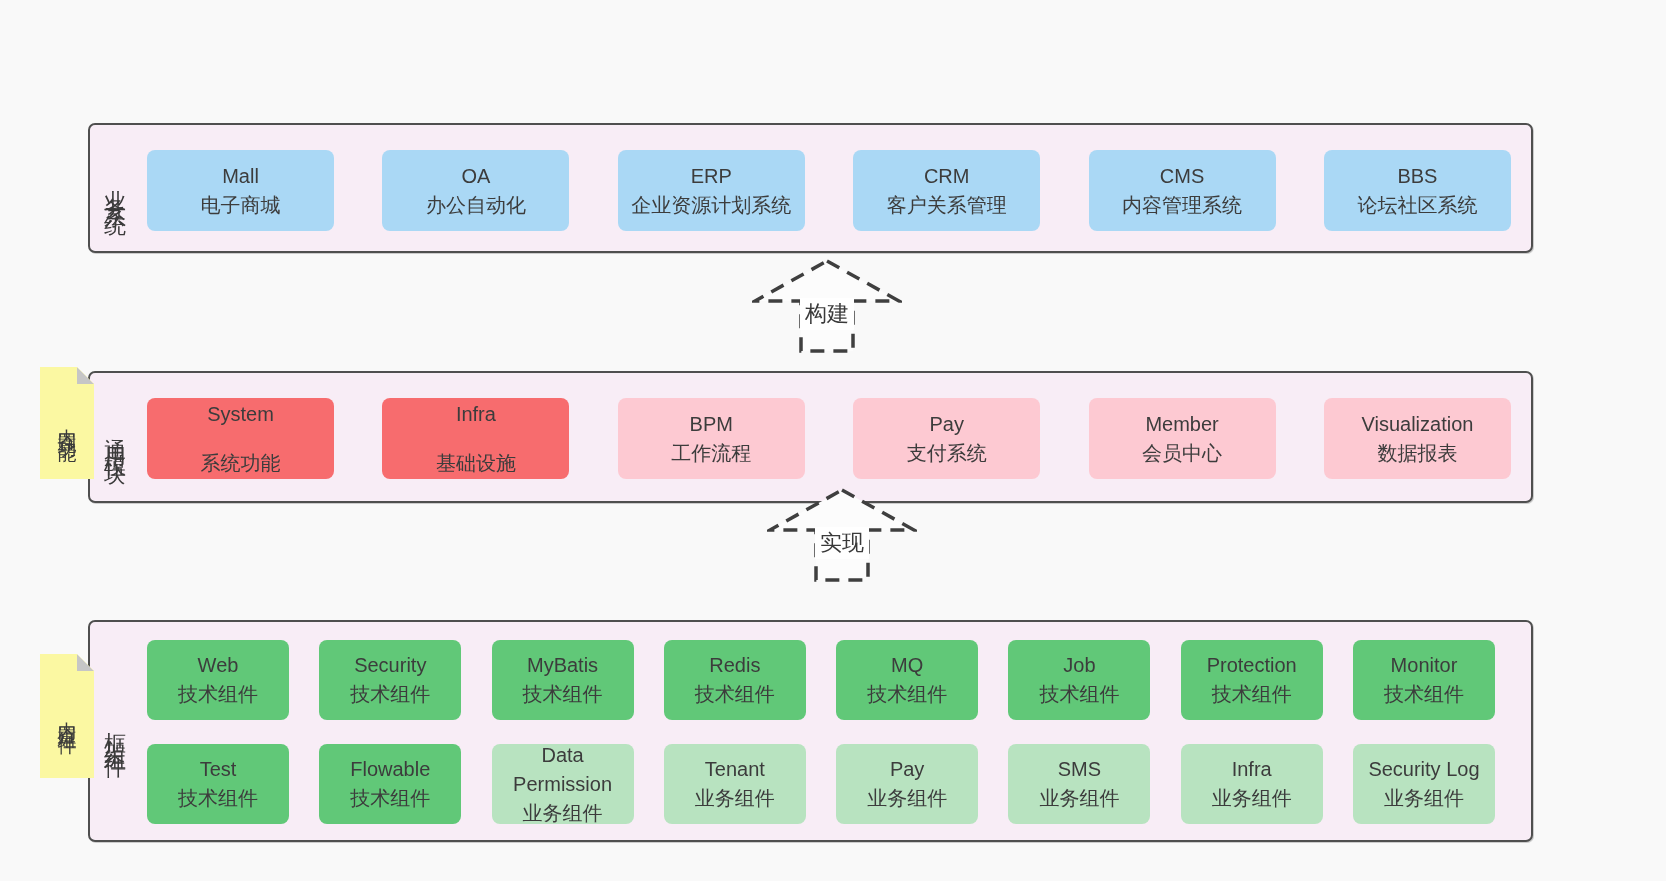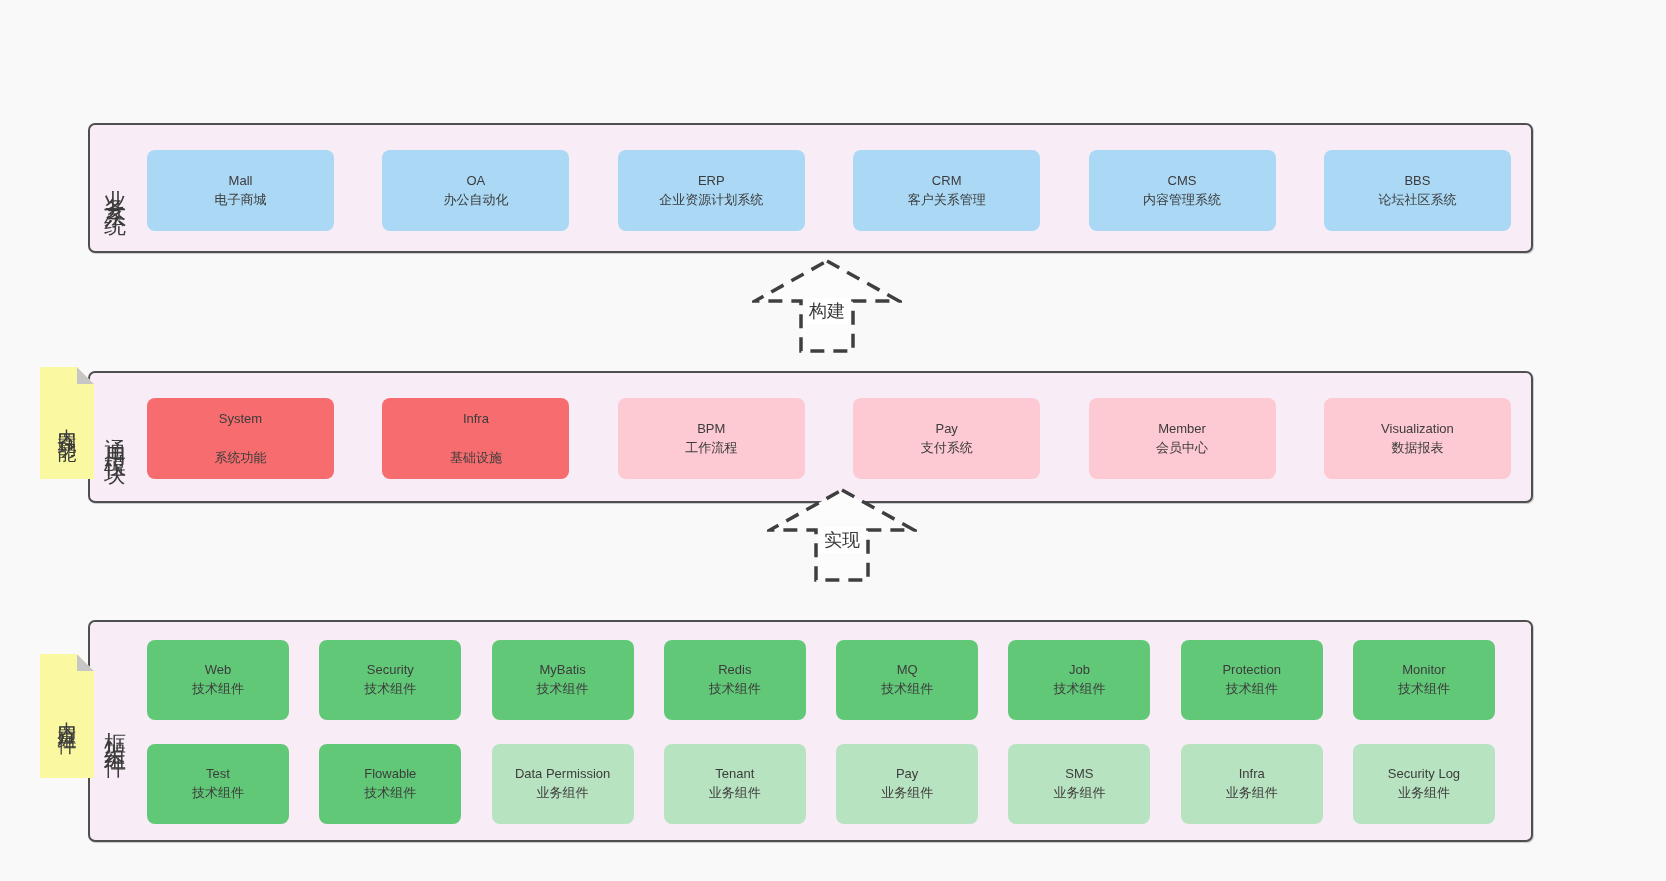--- a/index.html
+++ b/index.html
@@ -44,21 +44,21 @@
   .layer-components .boxes{right:36px;}
   .row-1{top:18px;}
   .row-2{top:122px;}
 
   
   .box{
     border-radius:8px;
     display:flex;flex-direction:column;
     justify-content:center;align-items:center;
     text-align:center;
-    font-size:13px;line-height:1.45;
+    font-size:20px;line-height:1.45;
     color:#3c3c3c;
     box-sizing:border-box;
     padding:2px 8px;
   }
   .layer-business .box,.layer-modules .box{width:187px;height:81px;}
   .layer-components .box{width:142px;height:80px;}
   .v-blue      {background:var(--box-blue,#aad8f5);}
   .v-red       {background:var(--box-red,#f76c6e);gap:20px;}
   .v-pink      {background:var(--box-pink,#fdc9d2);}
   .v-green     {background:var(--box-green,#61c878);}
@@ -67,21 +67,21 @@
   
   .arrow{position:absolute;width:150px;height:96px;}
   .arrow-build    {left:752px;top:258px;}
   .arrow-implement{left:767px;top:487px;}
   .arrow svg{display:block;width:150px;height:96px;}
   .arrow-label{
     position:absolute;left:50%;top:40px;
     transform:translateX(-50%);
     background:#ffffff;
     padding:1px 5px;
-    font-size:18px;
+    font-size:22px;
     color:var(--text,#3a3a3a);
     white-space:nowrap;
   }
 
   
   .note{
     position:absolute;
     background:var(--note-yellow,#fbf8a2);
     z-index:5;
     display:flex;align-items:center;justify-content:center;

